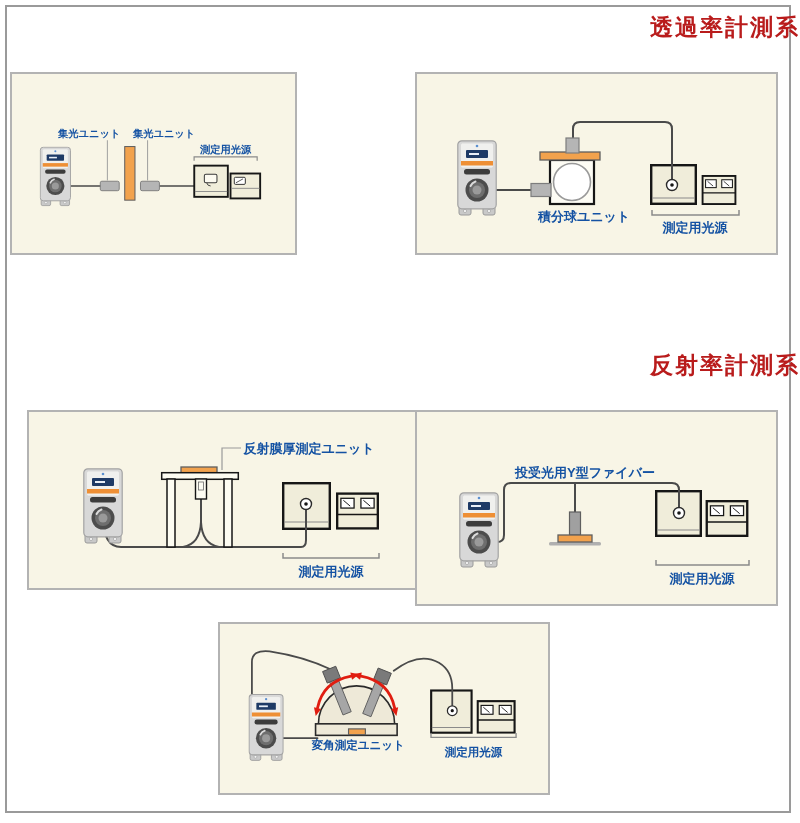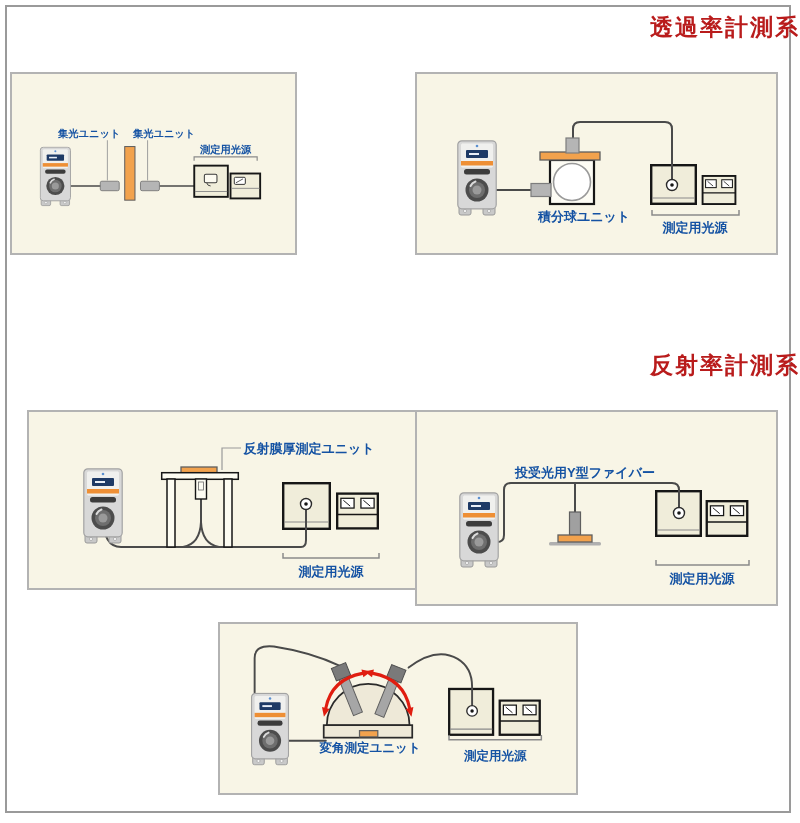--- a/index.html
+++ b/index.html
@@ -7,21 +7,21 @@
   .outer-border{position:absolute;left:5px;top:5px;width:786px;height:808px;border:2px solid #9a9a9a;box-sizing:border-box;}
   h2.sec-title{position:absolute;left:0;right:0;margin:0;text-align:right;
     font-size:23px;font-weight:bold;color:#b91c1c;letter-spacing:2px;}
   #title-trans{top:12px;}
   #title-refl{top:350px;}
   .panel{position:absolute;border:2px solid #b3b3b3;background:#f8f5e6;box-sizing:border-box;}
   #panel-collimator{left:10px;top:72px;width:287px;height:183px;}
   #panel-sphere{left:415px;top:72px;width:363px;height:183px;}
   #panel-film{left:27px;top:410px;width:427px;height:180px;}
   #panel-yfiber{left:415px;top:410px;width:363px;height:196px;}
-  #panel-gonio{left:218px;top:622px;width:360px;height:173px;}
+  #panel-gonio{left:218px;top:622px;width:332px;height:173px;}
   .panel svg{display:block;width:100%;height:100%;}
   svg text{font-family:"Liberation Sans",sans-serif;font-weight:bold;font-size:13px;fill:#1452a3;}
   .cable{stroke:#4a4a4a;stroke-width:2;fill:none;stroke-linecap:round;}
   .leader{stroke:#9a9a9a;stroke-width:1.2;fill:none;}
   .bracket{stroke:#8a8a8a;stroke-width:1.5;fill:none;}
   .lsbox{fill:#f0edda;stroke:#161616;stroke-width:2.4;}
   .divider{stroke:#8a8a8a;stroke-width:1.2;}
   .connector{fill:#b5b5b5;stroke:#7d7d7d;stroke-width:1.2;}
   .orange{fill:#f2a24d;stroke:#5f5f5f;stroke-width:1.3;}
   .jack{fill:#ffffff;stroke:#2a2a2a;stroke-width:1.4;}

